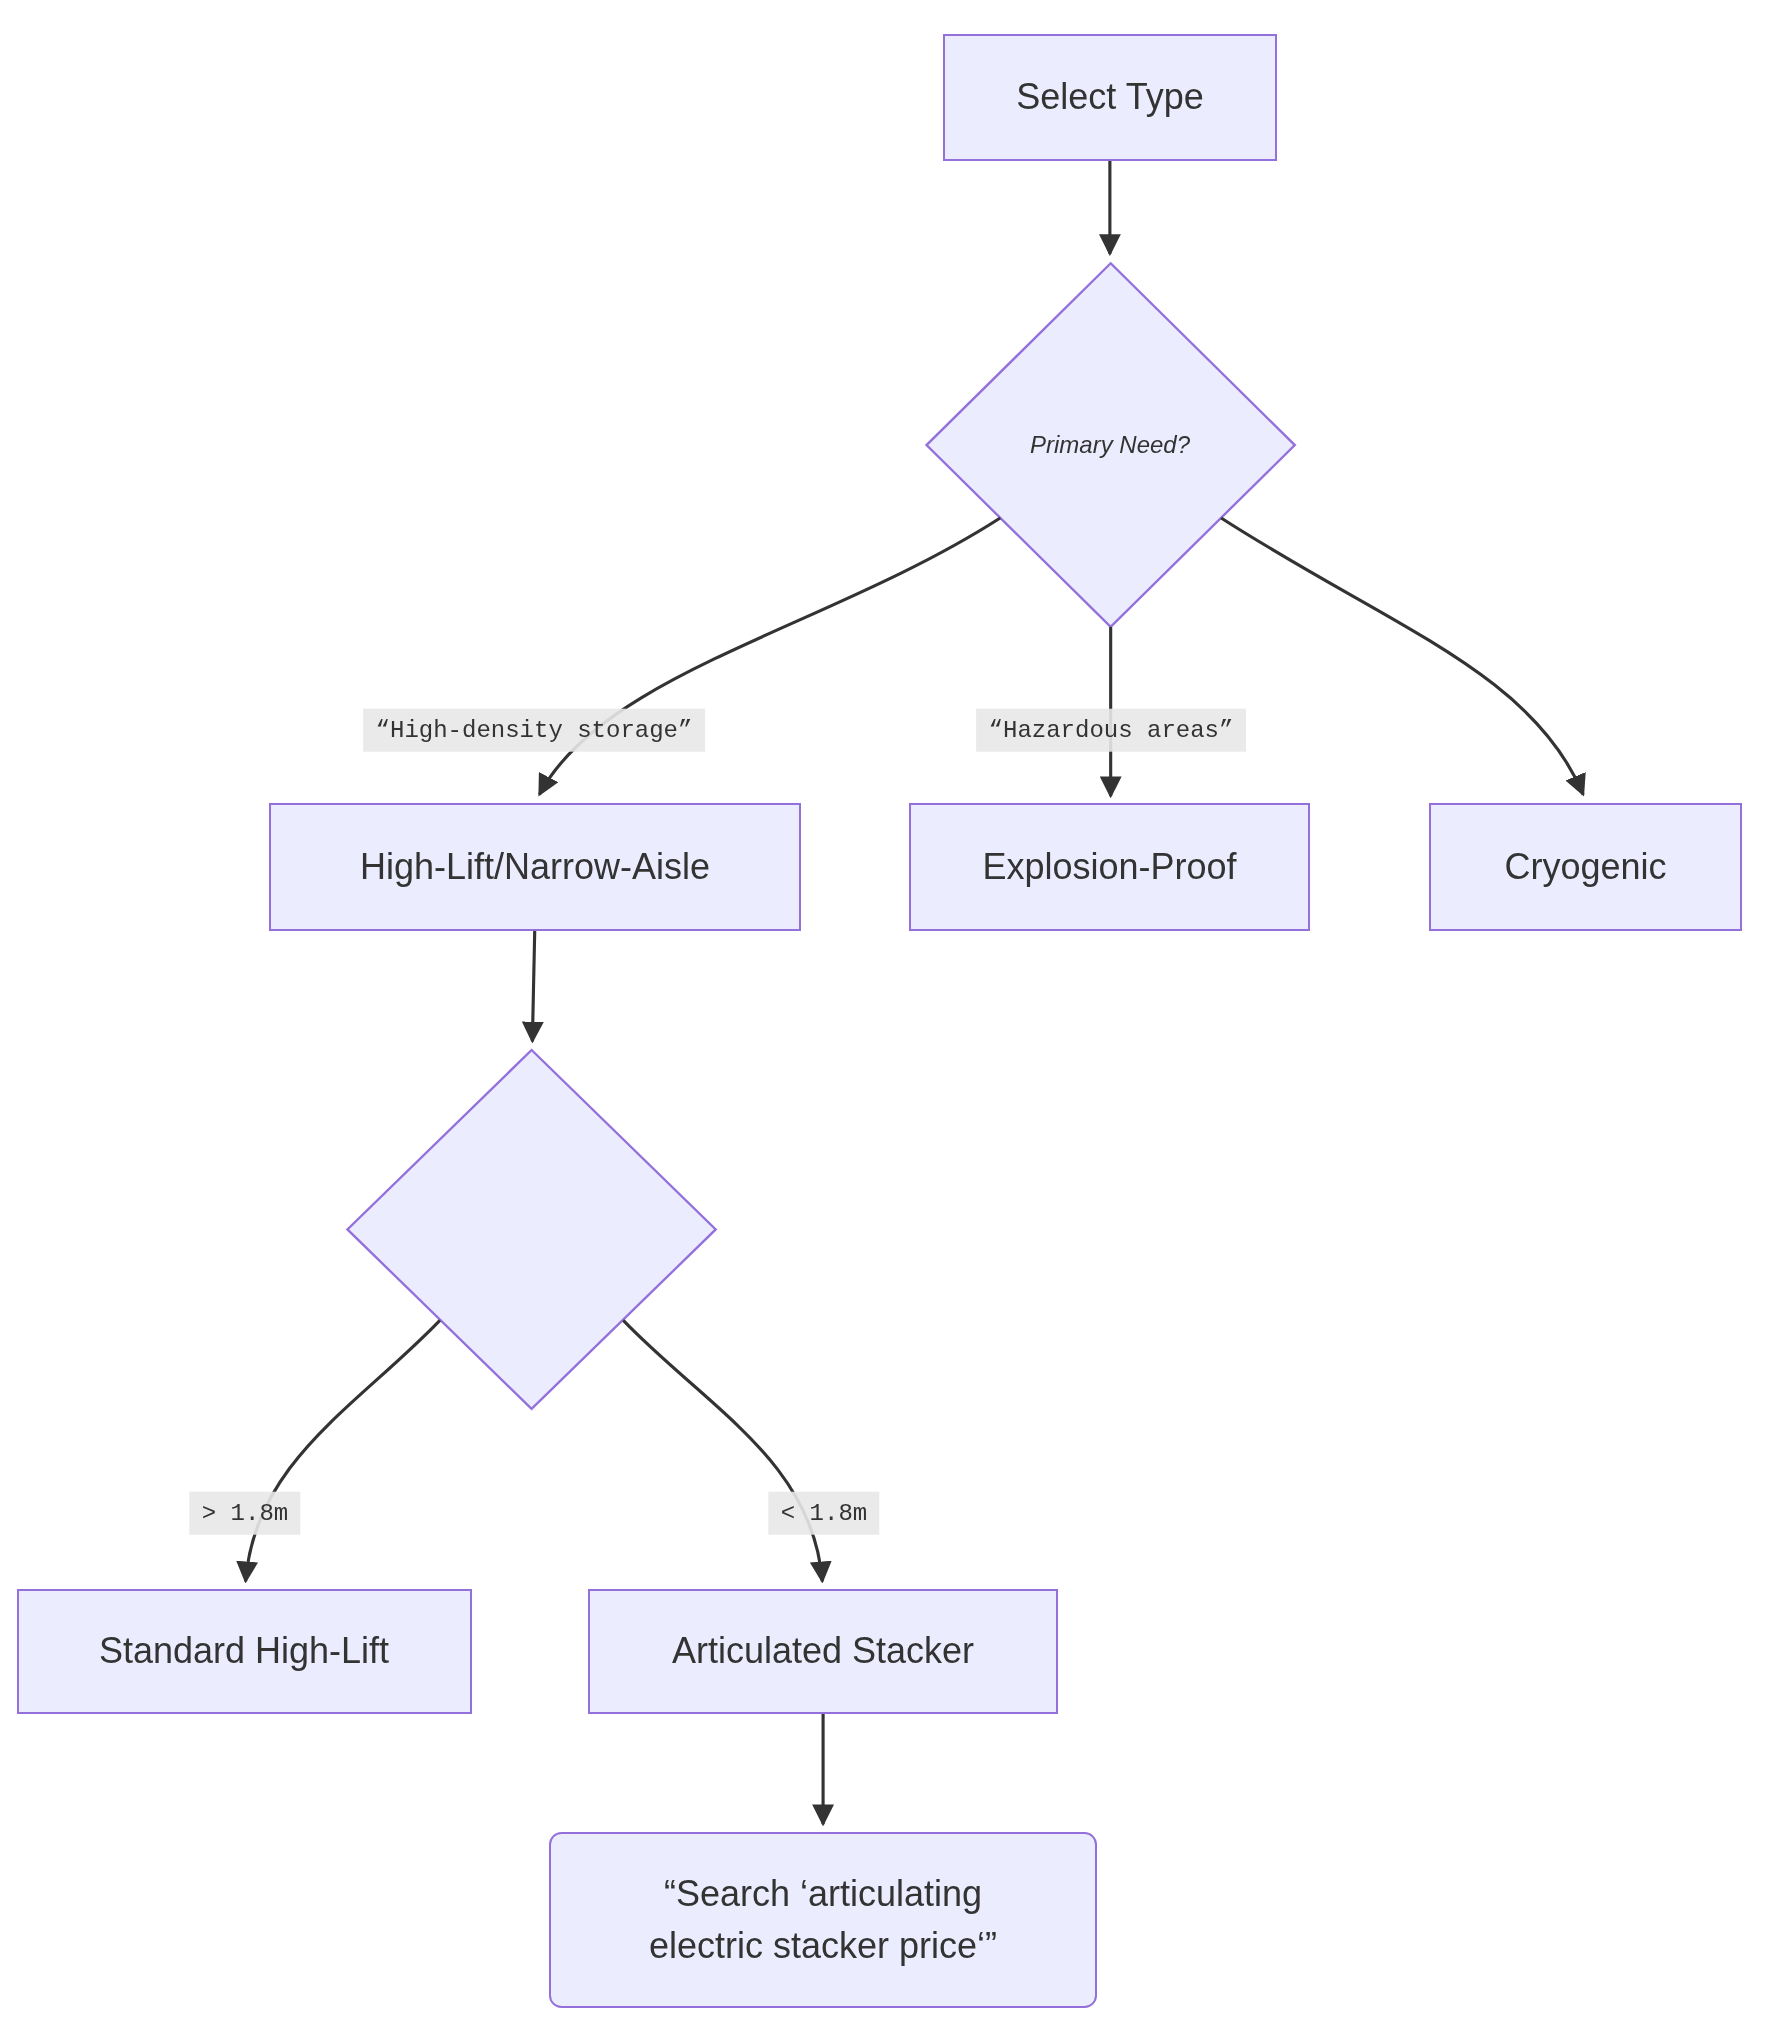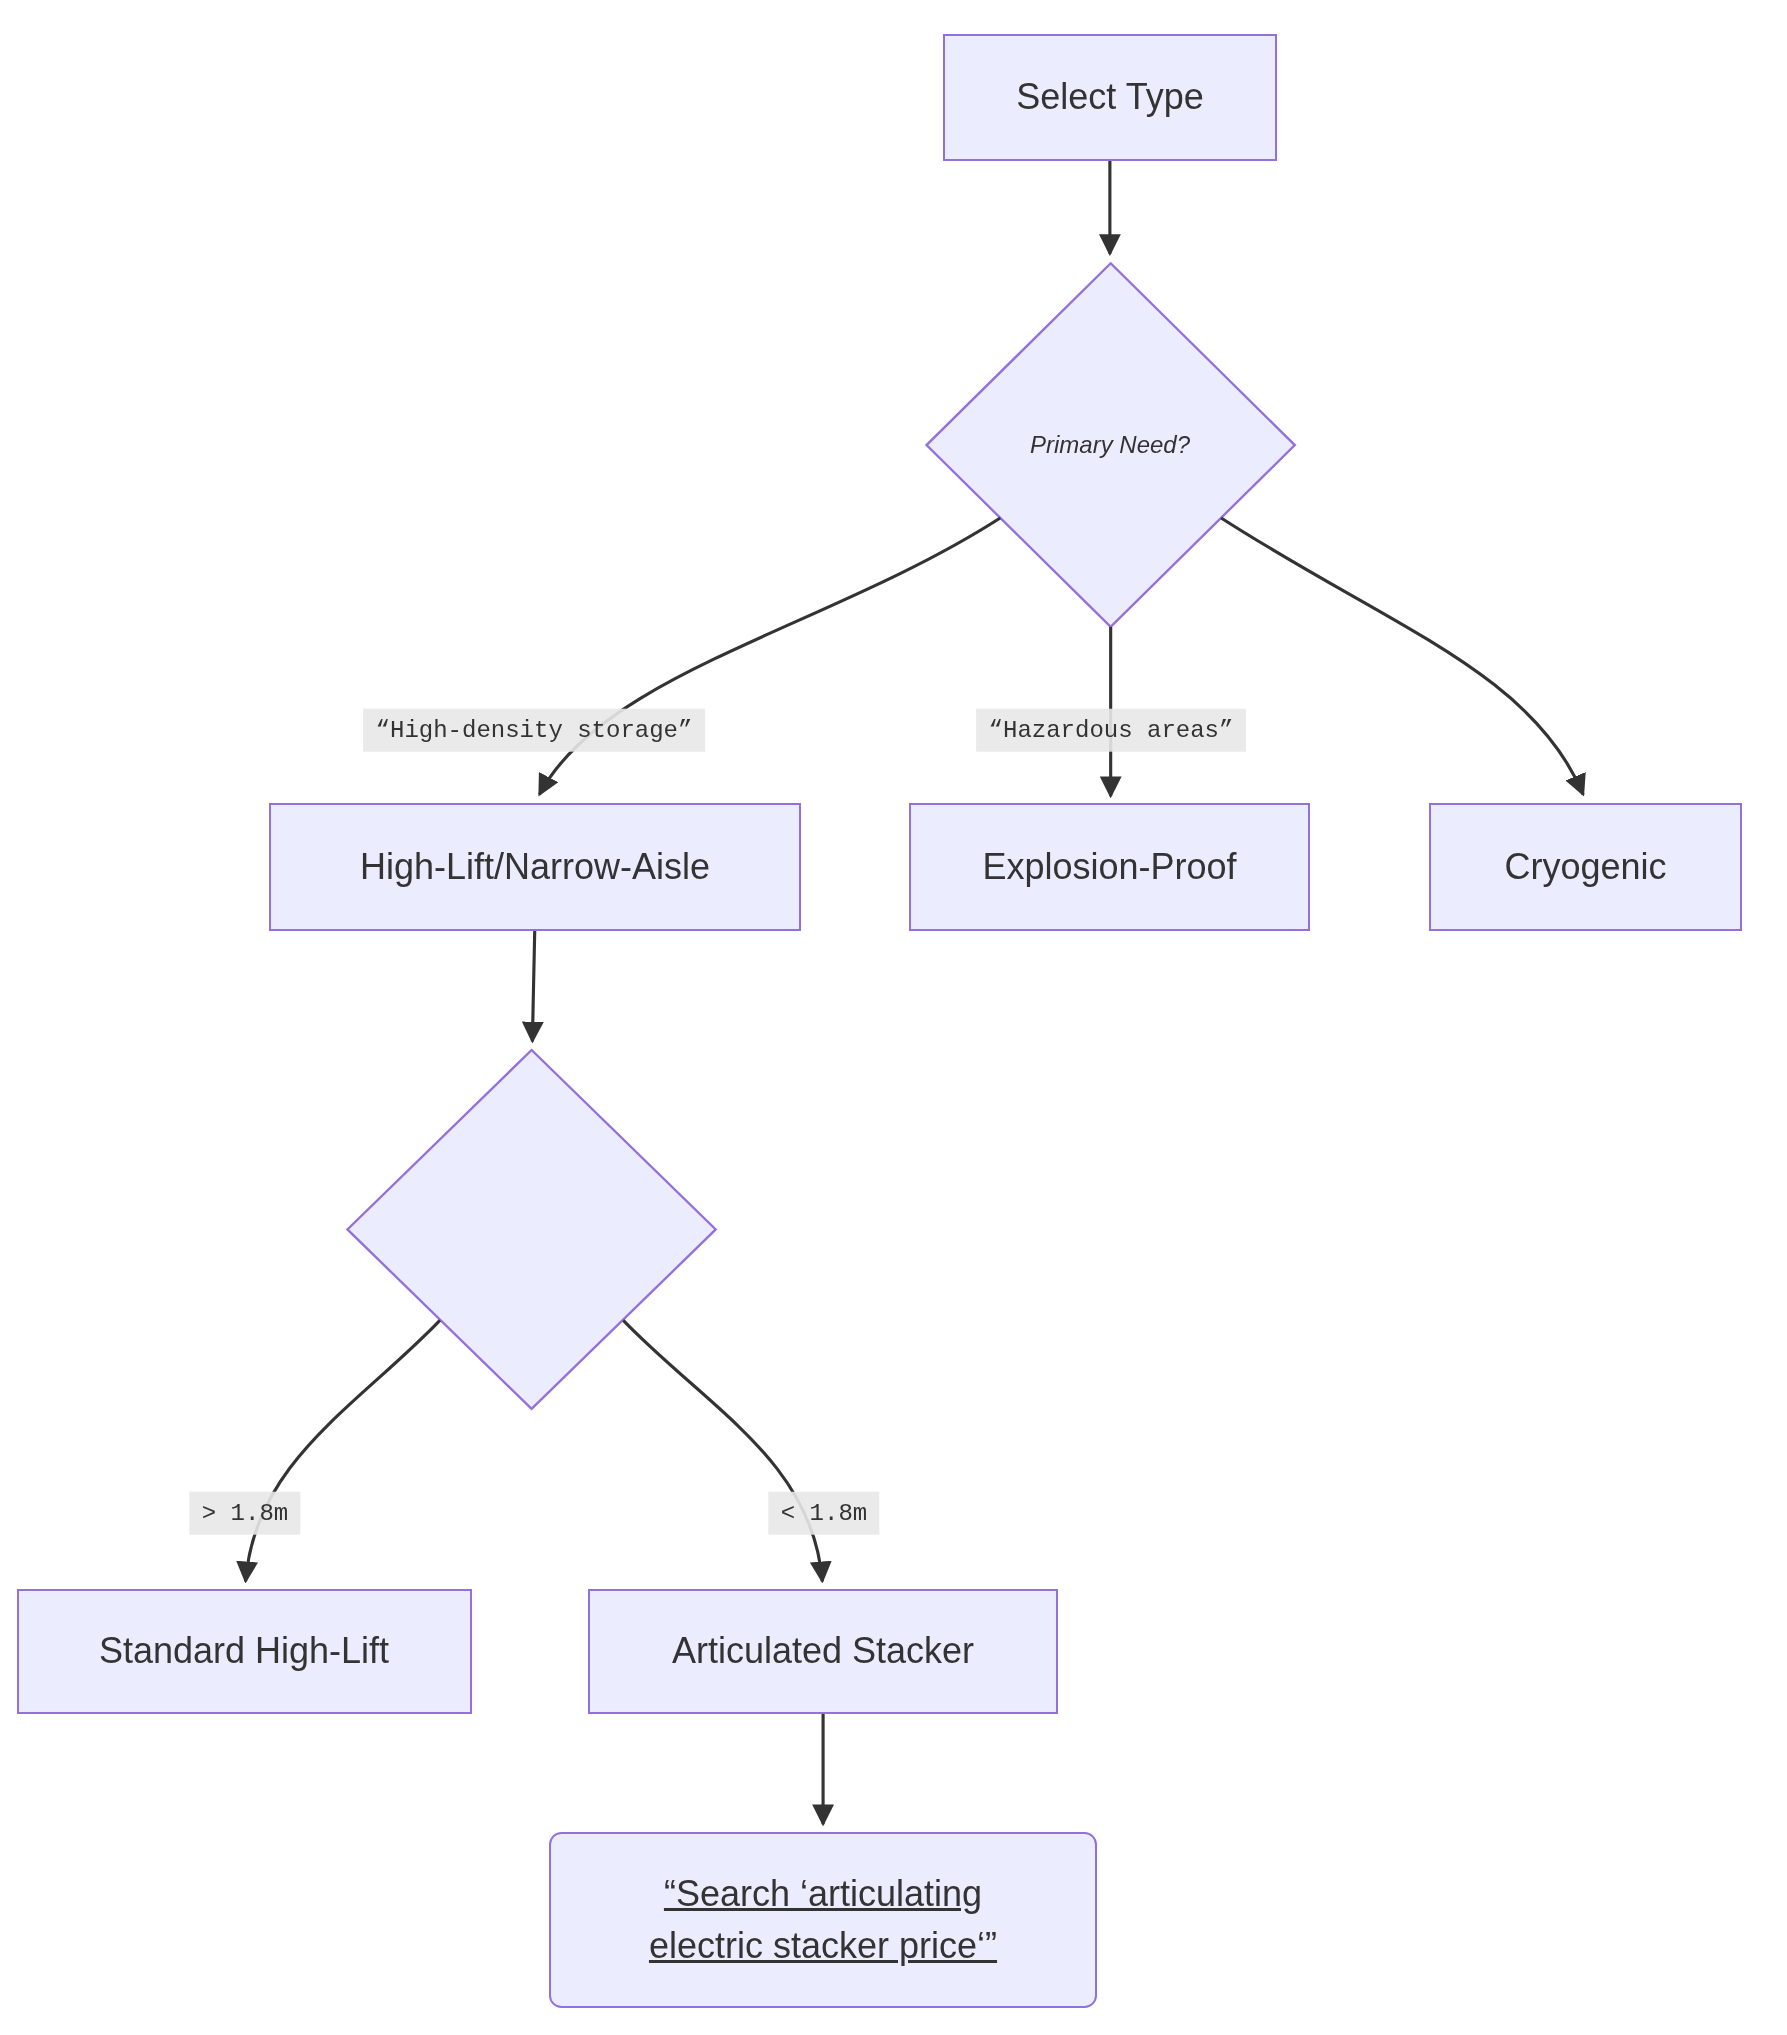--- a/index.html
+++ b/index.html
@@ -25,21 +25,21 @@
     border: 2.4px solid #9370DB;
     box-sizing: border-box;
     display: flex;
     align-items: center;
     justify-content: center;
     text-align: center;
     font-size: 36px;
     line-height: 1.3;
     color: #333333;
   }
-  .node.rounded { border-radius: 12.5px; flex-direction: column; text-decoration: underline; }
+  .node.rounded { border-radius: 12.5px; flex-direction: column; }
   .node.rounded .line { line-height: 52px; }
   .diamond-label {
     position: absolute;
     z-index: 2;
     display: flex;
     align-items: center;
     justify-content: center;
     text-align: center;
     font-size: 24px;
     color: #333333;

